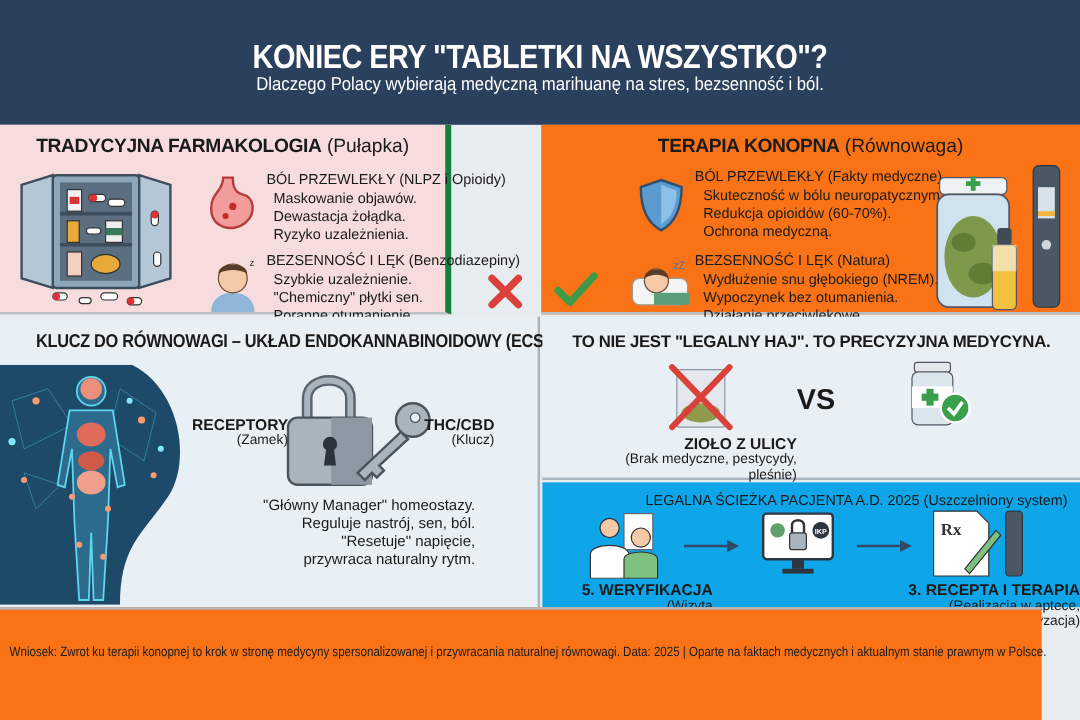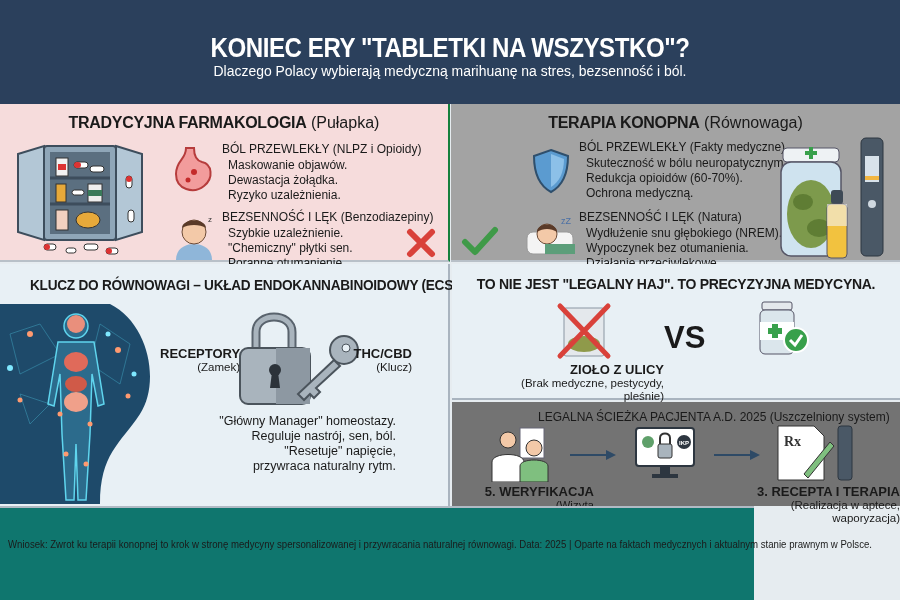--- a/index.html
+++ b/index.html
@@ -1,26 +1,26 @@
 <!DOCTYPE html>
 <html><head>
 <meta charset="utf-8">
 <style>
 *{box-sizing:border-box;margin:0;padding:0}
 html,body{width:900px;height:600px;overflow:hidden;background:#e6ecf0;font-family:"Liberation Sans","DejaVu Sans",sans-serif;color:#1a1a1a}
 .header{position:absolute;left:0;top:0;width:900px;height:104px;background:#2b405c;text-align:center;color:#fff}
 .header h1{position:absolute;top:32px;left:0;width:900px;font-size:28px;font-weight:bold;letter-spacing:-0.5px;transform:scaleX(0.86)}
 .header .sub{position:absolute;top:62px;left:0;width:900px;font-size:15.5px;transform:scaleX(0.9)}
 .panel{position:absolute}
-.p-trad{left:0;top:104px;width:450px;height:158px;background:#f6dcdc;border-bottom:2px solid #b8c0c8;border-right:2px solid #15803d}
-.p-can{left:451px;top:104px;width:449px;height:158px;background:#a3a3a3;border-bottom:2px solid #b8c0c8}
+.p-trad{left:0;top:104px;width:376px;height:158px;background:#f6dcdc;border-bottom:2px solid #b8c0c8;border-right:5px solid #15803d}
+.p-can{left:451px;top:104px;width:449px;height:158px;background:#f97316;border-bottom:2px solid #b8c0c8}
 .p-ecs{left:0;top:264px;width:450px;height:242px;background:#e8f0f5;border-right:2px solid #a9b4bf}
 .p-legal{left:452px;top:264px;width:448px;height:136px;background:#e8f0f5;border-bottom:2px solid #a9b4bf}
-.p-path{left:452px;top:402px;width:448px;height:104px;background:#737373}
-.footer{position:absolute;left:0;top:506px;width:754px;height:94px;background:#0f766e;border-top:2px solid #b0bac4}
+.p-path{left:452px;top:402px;width:448px;height:104px;background:#0ea5e9}
+.footer{position:absolute;left:0;top:506px;width:868px;height:94px;background:#f97316;border-top:2px solid #b0bac4}
 .footer p{position:absolute;top:30px;left:8px;width:884px;font-size:11.2px;white-space:nowrap;transform-origin:left;transform:scaleX(0.86)}
 .ptitle{position:absolute;left:0;width:100%;text-align:center;font-size:16px}
 .ptitle b{font-weight:bold;letter-spacing:-0.3px}
 .sec-head{position:absolute;font-size:12px;white-space:nowrap}
 .sec-head b{font-weight:normal}
 .lines{position:absolute;font-size:12px;line-height:15px}
 .c{position:absolute;text-align:right;font-size:11.5px;line-height:13px}
 .c b{display:block;font-size:13px;line-height:15px}
 .sq{transform-origin:left;transform:scaleX(0.9);white-space:nowrap}
 svg{position:absolute}
@@ -221,21 +221,21 @@
     <b>TO NIE JEST "LEGALNY HAJ". TO PRECYZYJNA MEDYCYNA.</b>
   </div>
   <svg style="left:104px;top:38px" width="56" height="58" viewBox="0 0 56 58">
     <rect x="8" y="6" width="40" height="48" rx="2" fill="#e4e8ec" stroke="#8a96a2"></rect>
     <ellipse cx="28" cy="42" rx="16" ry="8" fill="#8f9a4a"></ellipse>
     <path d="M4 4 L52 54 M52 4 L4 54" stroke="#d9413a" stroke-width="5" stroke-linecap="round"></path>
   </svg>
   <div class="c" style="left:52px;top:98px;width:160px">
     <b>ZIOŁO Z ULICY</b><span>(Brak medyczne, pestycydy, pleśnie)</span>
   </div>
-  <div style="position:absolute;left:212px;top:56px;font-size:31px;font-weight:bold">VS</div>
+  <div style="position:absolute;left:212px;top:56px;font-size:24px;font-weight:bold">VS</div>
   <svg style="left:304px;top:36px" width="54" height="58" viewBox="0 0 54 58">
     <rect x="6" y="2" width="30" height="8" rx="2" fill="#e4e8ec" stroke="#556"></rect>
     <rect x="4" y="10" width="34" height="44" rx="5" fill="#dbe6ec" stroke="#556"></rect>
     <rect x="4" y="22" width="34" height="18" fill="#fff"></rect>
     <rect x="16" y="24" width="6" height="14" fill="#38a04b"></rect>
       <rect x="12" y="28" width="14" height="6" fill="#38a04b"></rect>
     <circle cx="40" cy="40" r="12" fill="#38a04b" stroke="#fff" stroke-width="2"></circle>
     <path d="M34 40 L39 45 L46 35" fill="none" stroke="#fff" stroke-width="3"></path>
   </svg>
 </div>

